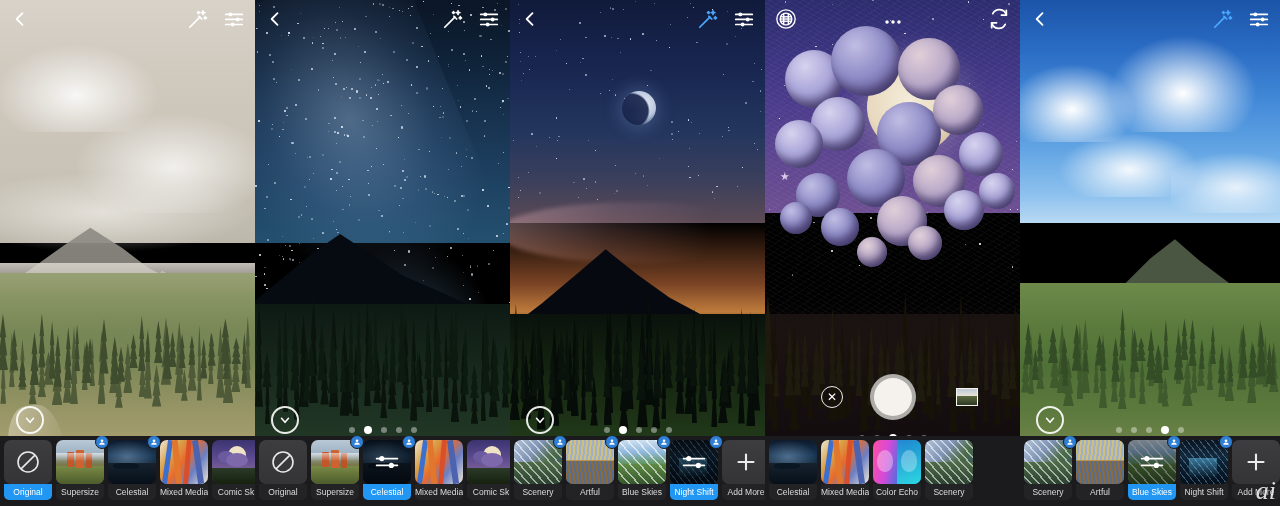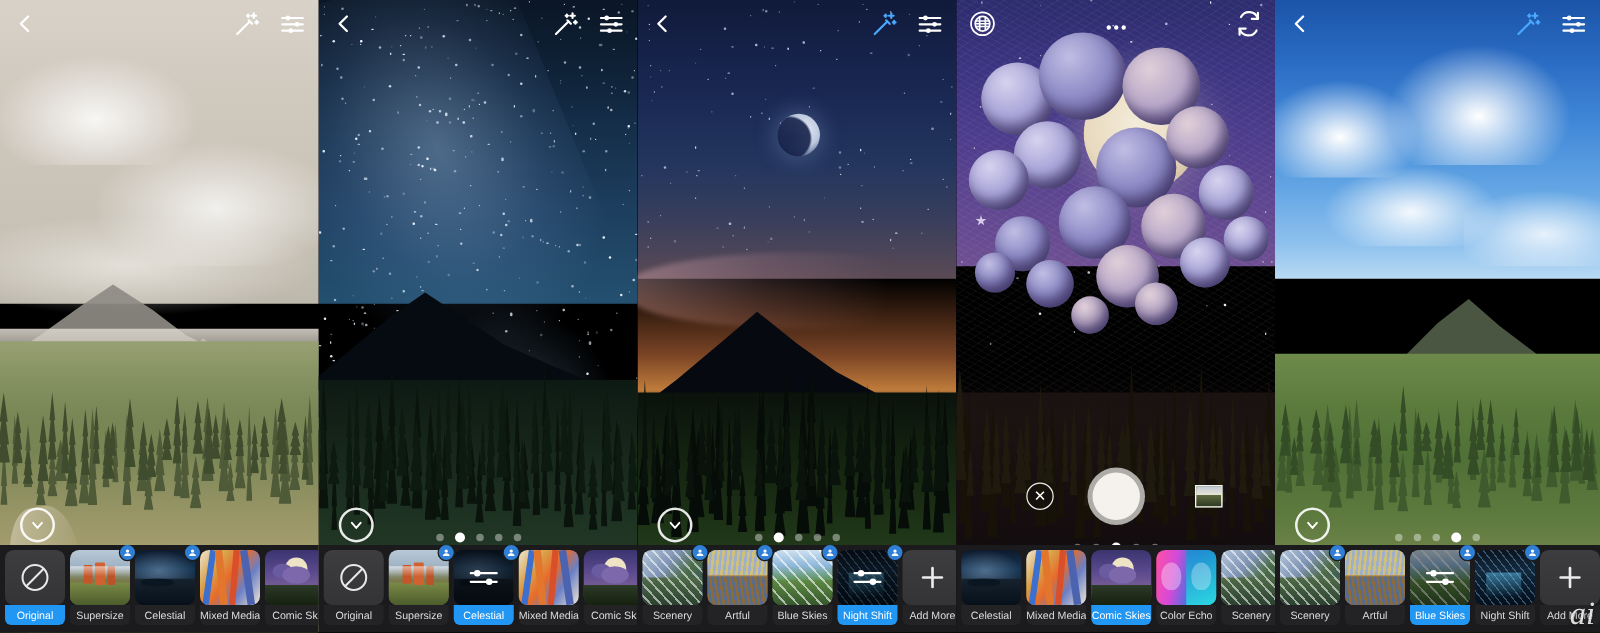--- a/index.html
+++ b/index.html
@@ -1424,30 +1424,20 @@
         <div class="fcell">
           <div class="fthumb" style="background:linear-gradient(125deg,#efe6d4 0%,#d8a24a 28%,#e86b2a 48%,#6b7fc4 70%,#efe6d4 100%)">
             <div class="L" style="left:10%;top:0;width:5px;height:100%;background:#3b6fd0;transform:rotate(8deg)"></div>
       <div class="L" style="left:30%;top:0;width:6px;height:100%;background:#e2762c;transform:rotate(-6deg)"></div>
       <div class="L" style="left:52%;top:0;width:5px;height:100%;background:#d94f2a;transform:rotate(5deg)"></div>
       <div class="L" style="left:72%;top:0;width:6px;height:100%;background:#4c63b0;transform:rotate(-8deg)"></div>
           </div>
 
        <div class="flabel">Mixed Media</div>
         </div>
-        <div class="fcell selected">
-          <div class="fthumb" style="background:linear-gradient(#3b3470 0%,#5b4a8e 40%,#7a5f96 70%,#2a3a2a 100%)">
-            <div class="L" style="left:34%;top:14%;width:18px;height:18px;border-radius:50%;background:#efe3c6"></div>
-      <div class="L" style="left:12%;top:24%;width:16px;height:12px;border-radius:50%;background:#6a5aa0"></div>
-      <div class="L" style="left:30%;top:30%;width:22px;height:14px;border-radius:50%;background:#7d68ab"></div>
-      <div class="L" style="inset:64% 0 0 0;background:linear-gradient(#2c3a28,#16200f)"></div>
-          </div>
-
-       <div class="flabel">Comic Skies</div>
-        </div>
         <div class="fcell">
           <div class="fthumb" style="background:linear-gradient(100deg,#ff4fa3 0%,#d64ad8 30%,#4a6fe0 58%,#2ad8e0 100%)">
             <div class="L" style="left:50%;top:0;width:50%;height:100%;background:linear-gradient(#1a8fd0,#2ad8e0);opacity:.85"></div>
       <div class="L" style="left:8%;top:22%;width:16px;height:22px;border-radius:50% 50% 45% 45%;background:rgba(255,255,255,.35)"></div>
       <div class="L" style="left:58%;top:22%;width:16px;height:22px;border-radius:50% 50% 45% 45%;background:rgba(255,255,255,.3)"></div>
           </div>
 
        <div class="flabel">Color Echo</div>
         </div>
         <div class="fcell">

